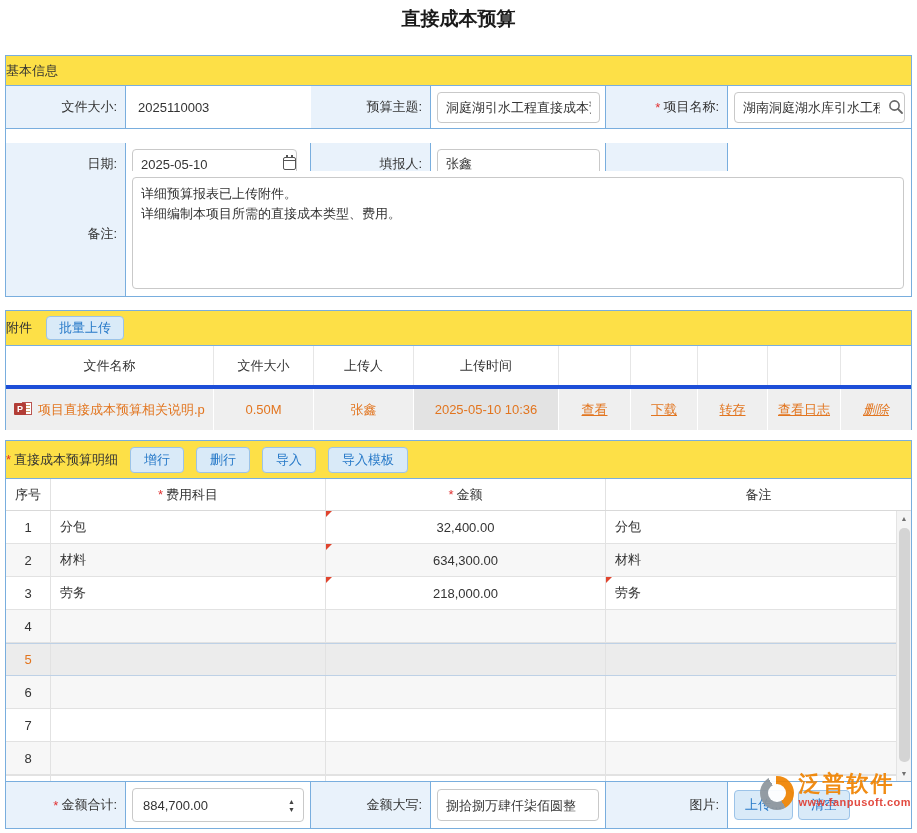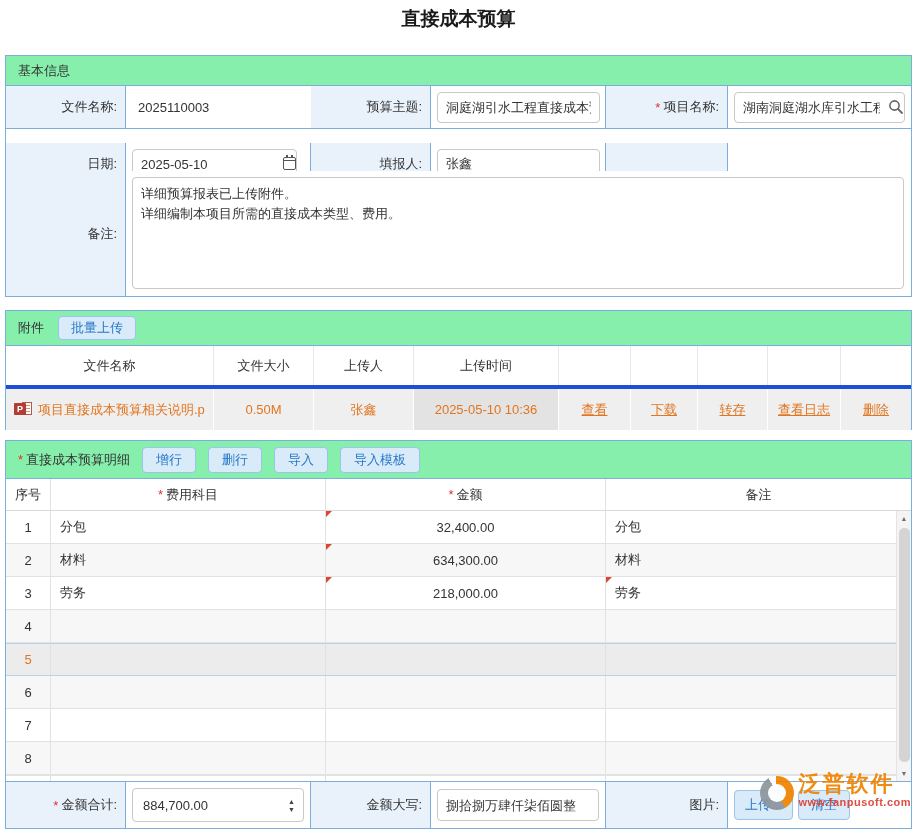--- a/index.html
+++ b/index.html
@@ -4,23 +4,23 @@
 <style>
   * { margin:0; padding:0; box-sizing:border-box; }
   html,body { background:#fff; }
   body { font-family:"Liberation Sans","DejaVu Sans",sans-serif; color:#333; }
   .stage { position:relative; width:917px; height:833px; background:#fff; overflow:hidden; }
   .abs { position:absolute; }
   .page-title { position:absolute; top:6px; left:0; width:100%; text-align:center;
                 font-size:19px; font-weight:bold; color:#1a1a1a; }
 
   .panel { position:absolute; left:5px; width:907px; border:1px solid #79aede; background:#fff; }
-  .secbar { position:absolute; left:0; top:0; width:100%; background:#86efac;
+  .secbar { position:absolute; left:0; top:0; width:100%; background:#fde047;
             border-bottom:1px solid #79aede; font-size:13px; color:#333;
-            display:flex; align-items:center; padding-left:12px; }
+            display:flex; align-items:center; padding-left:0; }
   .cell { position:absolute; top:0; height:100%; font-size:13px; }
   .lbl { background:#e9f2fb; border-right:1px solid #79aede; display:flex;
          align-items:center; justify-content:flex-end; padding-right:8px; color:#333; }
   .val { background:#fff; border-right:1px solid #79aede; }
   .val:last-child { border-right:none; }
   .req { color:#e03131; margin-right:3px; font-size:13px; }
   .plain-val { display:flex; align-items:center; padding-left:12px; }
 
   .ibox { position:absolute; background:#fff; border:1px solid #c9c9c9; border-radius:4px;
           font-size:13px; color:#333; padding:0 8px; overflow:hidden; white-space:nowrap; }
@@ -102,21 +102,21 @@
 
   <div class="page-title">直接成本预算</div>
 
   <div class="panel" style="top:55px; height:242px;">
     <div class="secbar" style="height:30px;">
       <span>基本信息</span>
     </div>
 
     <div class="abs" style="top:30px; left:0; width:905px; height:43px; border-bottom:1px solid #79aede;">
       <div class="cell lbl" style="left:0; width:120px;">
-        <span>文件名称:</span>
+        <span>文件大小:</span>
       </div>
       <div class="cell val plain-val" style="left:120px; width:192px;">
         <span>2025110003</span>
       </div>
       <div class="cell lbl" style="left:305px; width:120px;text-align:right;">
         <span>预算主题:</span>
       </div>
       <div class="cell val" style="left:425px; width:175px;">
         <input class="ibox" style="left: 6px; top: 6px; width: 163px; height: 31px;" value="洞庭湖引水工程直接成本预算">
       </div>
@@ -200,21 +200,21 @@
       </div>
       <div class="att-row-cell cell" style="left:625px; width:67px;">
         <span class="link">下载</span>
       </div>
       <div class="att-row-cell cell" style="left:692px; width:70px;">
         <span class="link">转存</span>
       </div>
       <div class="att-row-cell cell" style="left:762px; width:73px;">
         <span class="link">查看日志</span>
       </div>
-      <div class="att-row-cell cell" style="left:835px; width:70px; border-right:none;">
+      <div class="att-row-cell cell" style="left:835px; width:70px; border-right:none;font-style:italic;">
         <span class="link">删除</span>
       </div>
     </div>
   </div>
 
   <div class="panel" style="top:440px; height:389px;">
     <div class="secbar" style="height:38px;">
       <span class="req">*</span>
       <span>直接成本预算明细</span>
       <button class="btn" style="margin-left:12px; height:26px; padding:0 13px;">增行</button>

